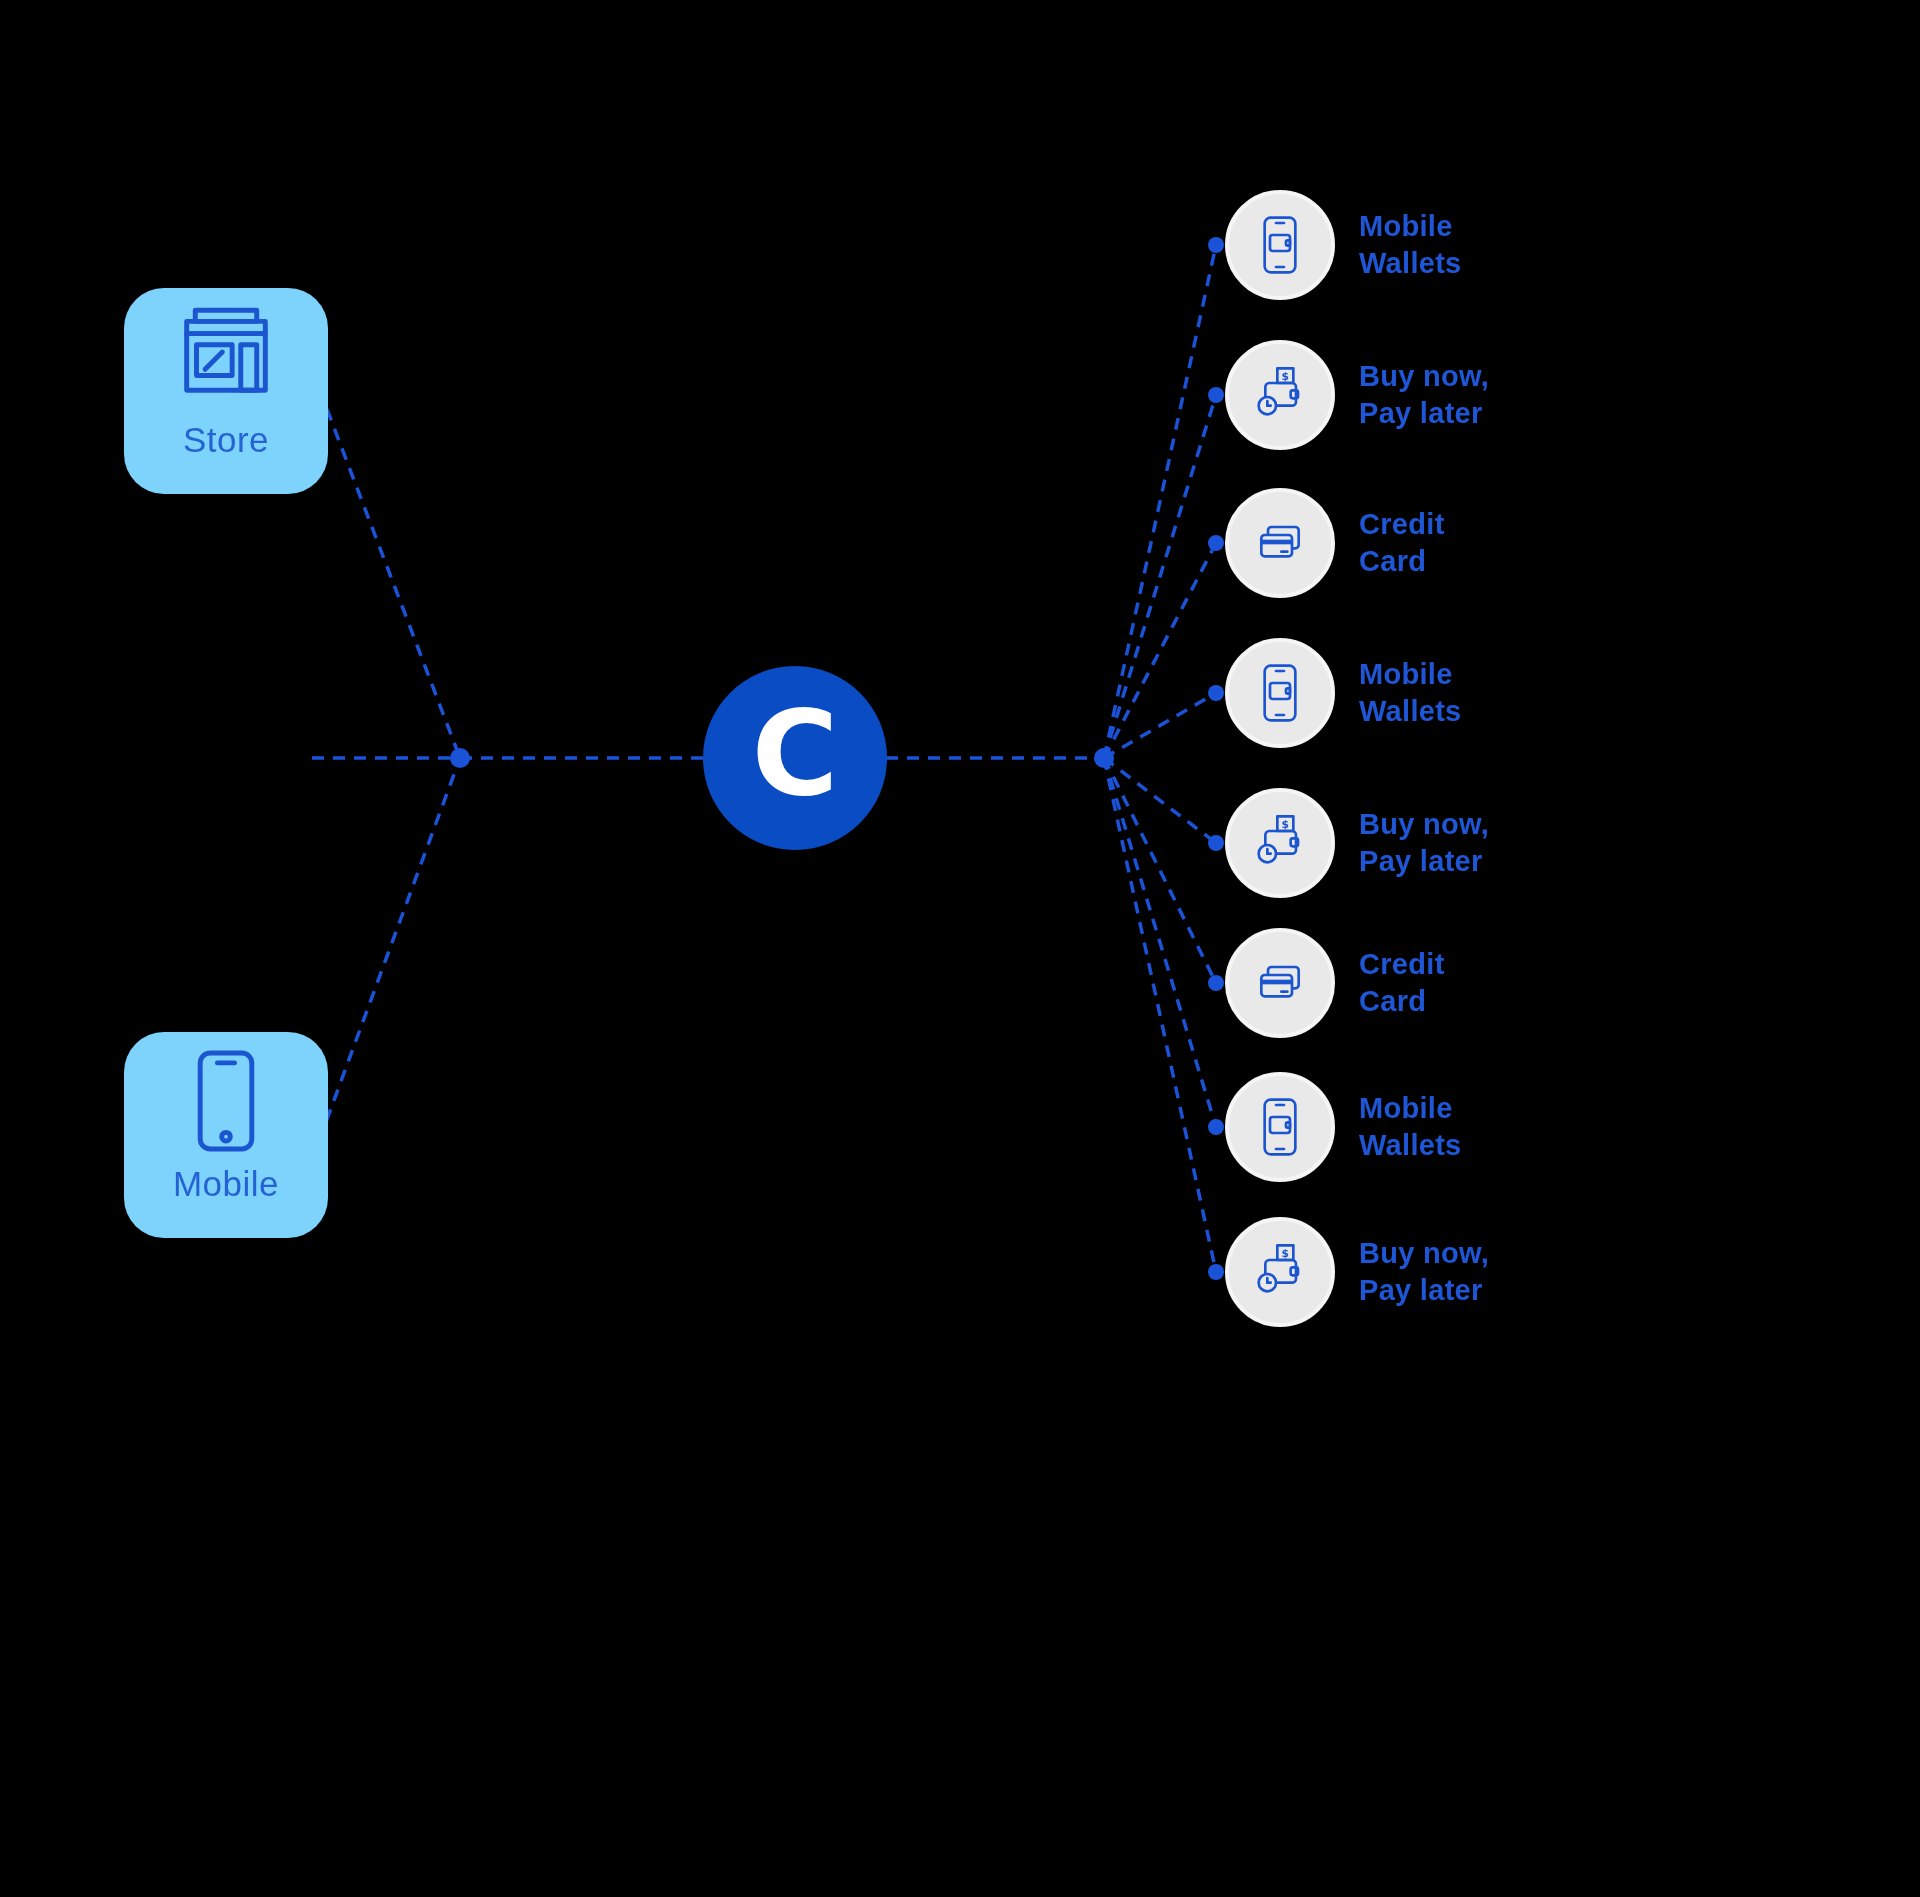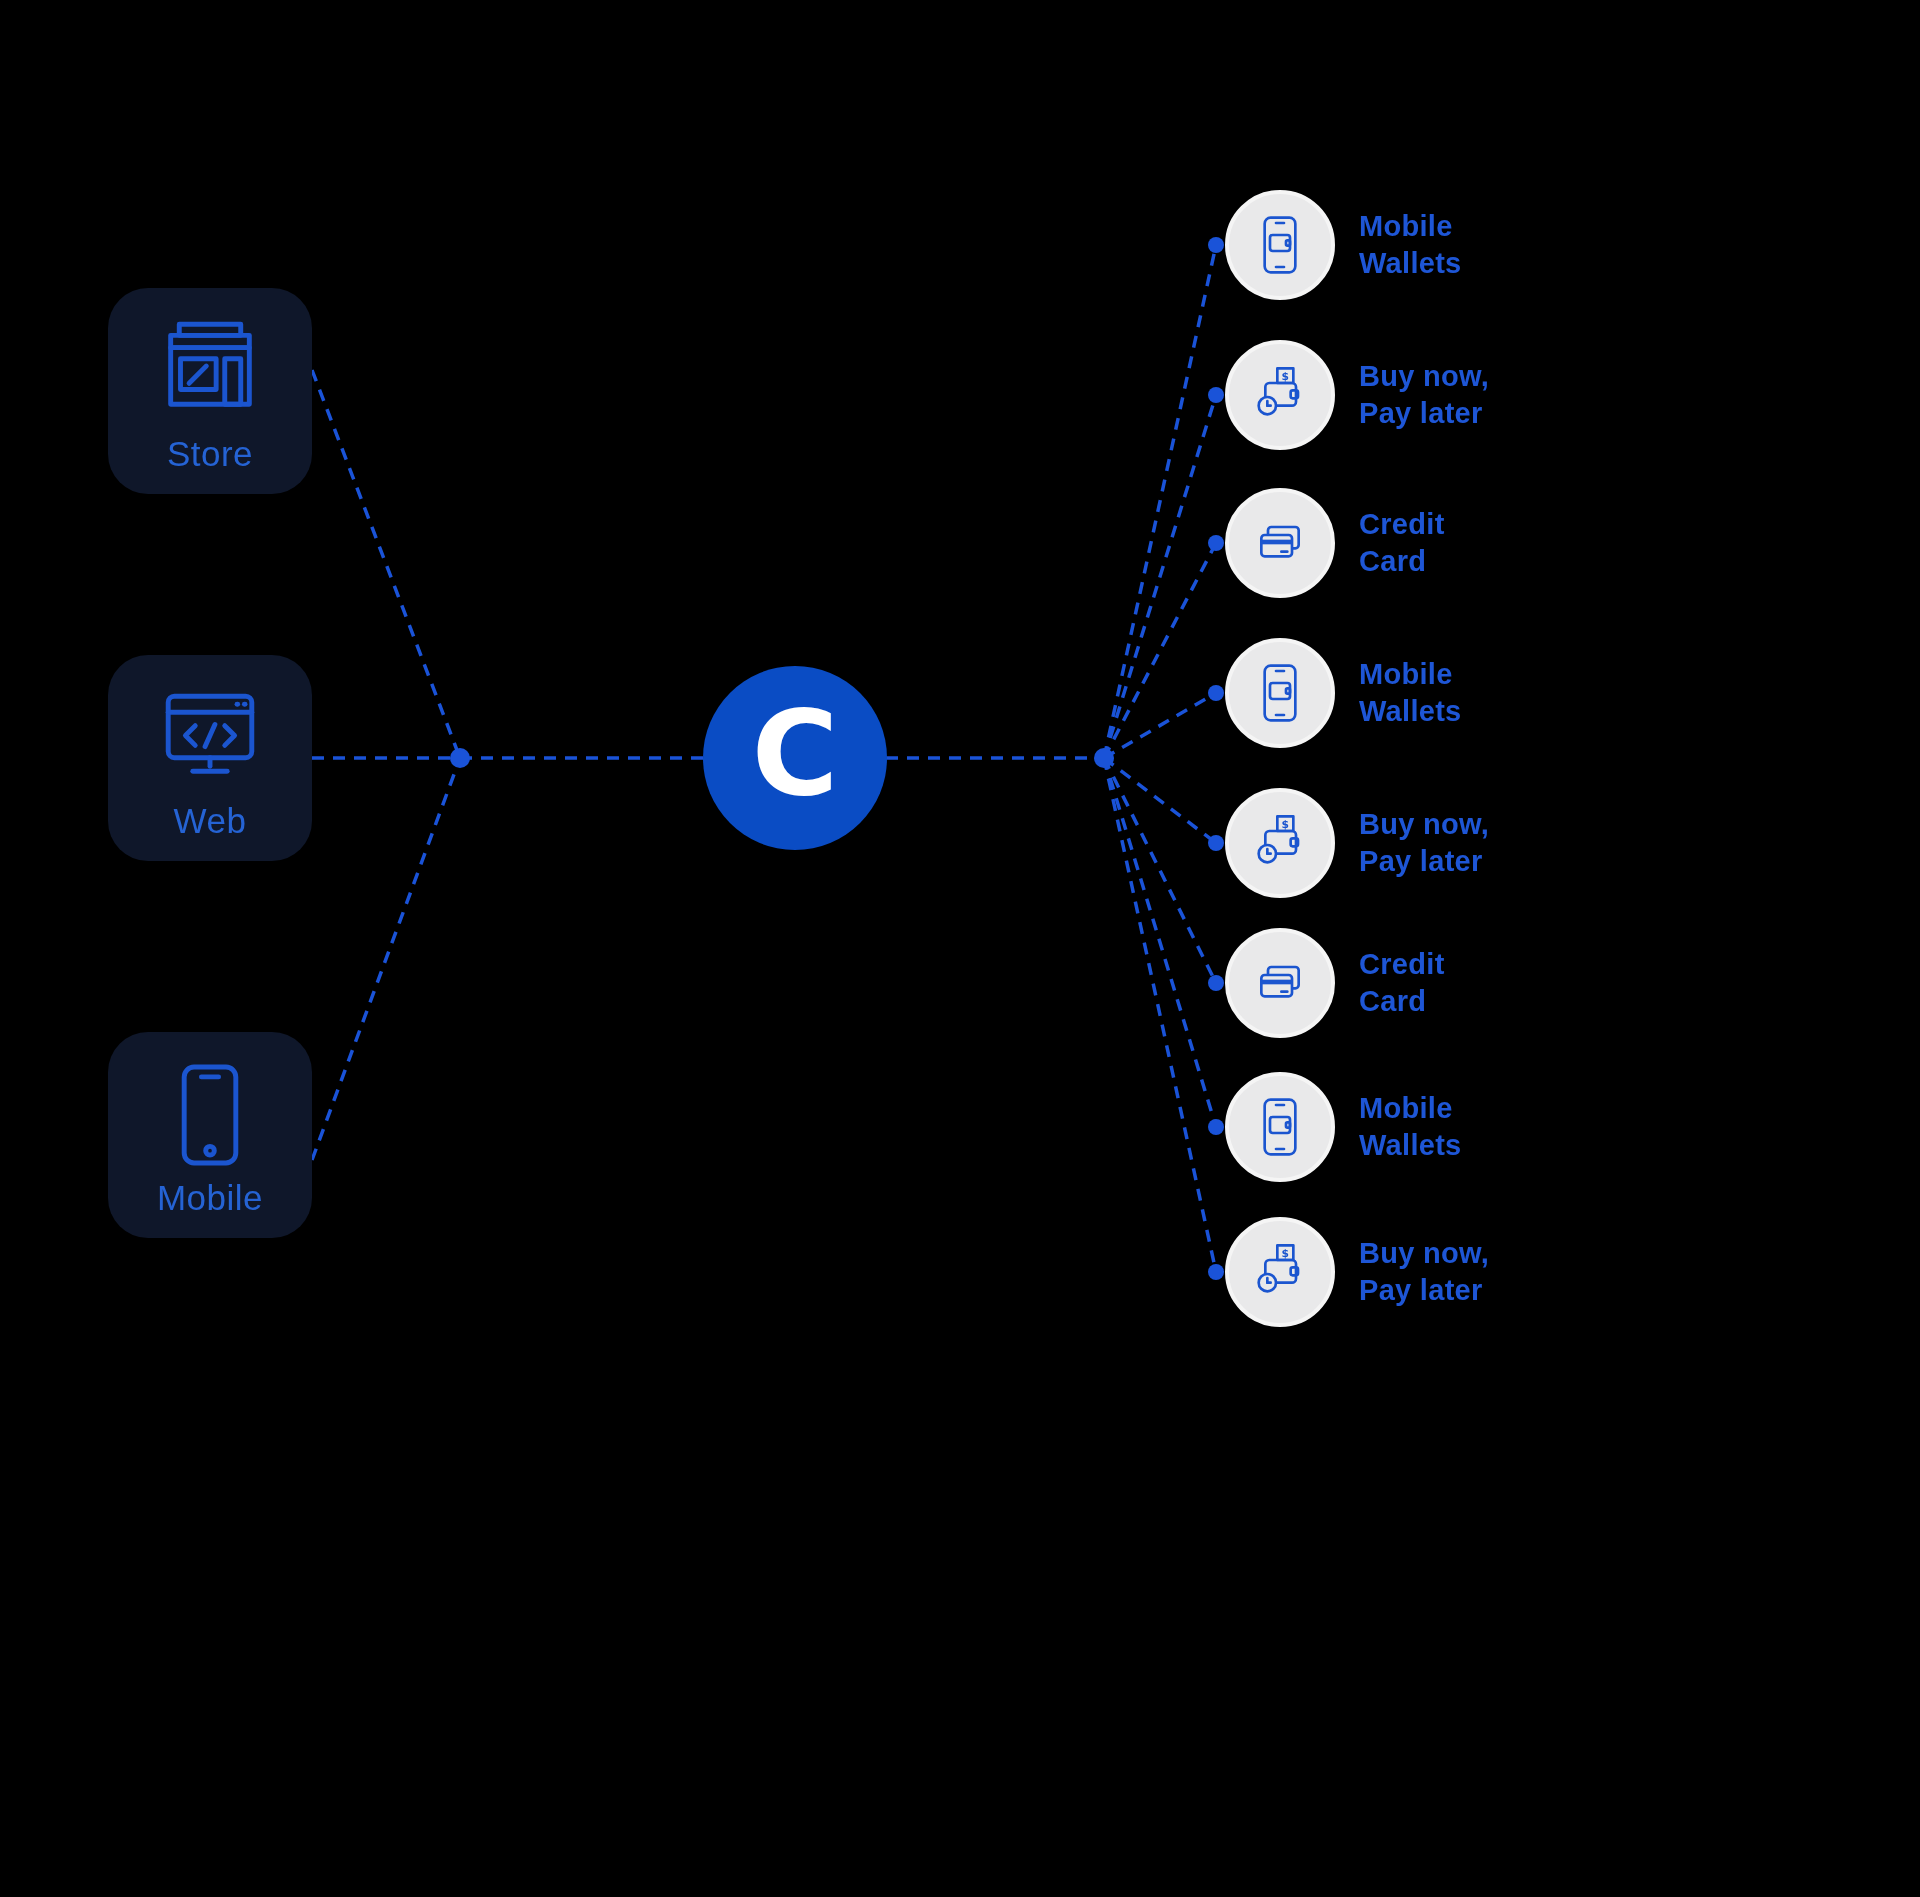--- a/index.html
+++ b/index.html
@@ -16,30 +16,30 @@
     overflow: hidden;
   }
   .wires {
     position: absolute;
     left: 0; top: 0;
     width: 1920px; height: 1897px;
   }
   
   .tile {
     position: absolute;
-    left: 108px;
+    left: 124px;
     width: 204px;
     height: 206px;
-    background: #0f172a;
+    background: #7dd3fc;
     border-radius: 40px;
     display: flex;
     flex-direction: column;
     align-items: center;
     justify-content: flex-start;
-    padding-top: 24px;
+    padding-top: 10px;
     box-sizing: border-box;
   }
   .tile-icon { width: 118px; height: 118px; display: block; }
   .tile-label {
     margin-top: 4px;
     font-size: 35px;
     color: #2563d4;
     letter-spacing: 0.5px;
   }
   
@@ -191,26 +191,20 @@
       <circle cx="1216" cy="1272" r="8"></circle>
     </g>
   </svg>
 
   <div class="tile" style="top:288px">
     <svg class="tile-icon">
         <use href="#sym-storefront"></use>
       </svg>
     <div class="tile-label">Store</div>
   </div>
-  <div class="tile" style="top:655px">
-    <svg class="tile-icon">
-        <use href="#sym-code-window"></use>
-      </svg>
-    <div class="tile-label">Web</div>
-  </div>
   <div class="tile" style="top:1032px">
     <svg class="tile-icon">
         <use href="#sym-smartphone"></use>
       </svg>
     <div class="tile-label">Mobile</div>
   </div>
 
   <div class="hub">
     <span class="hub-letter">C</span>
   </div>

